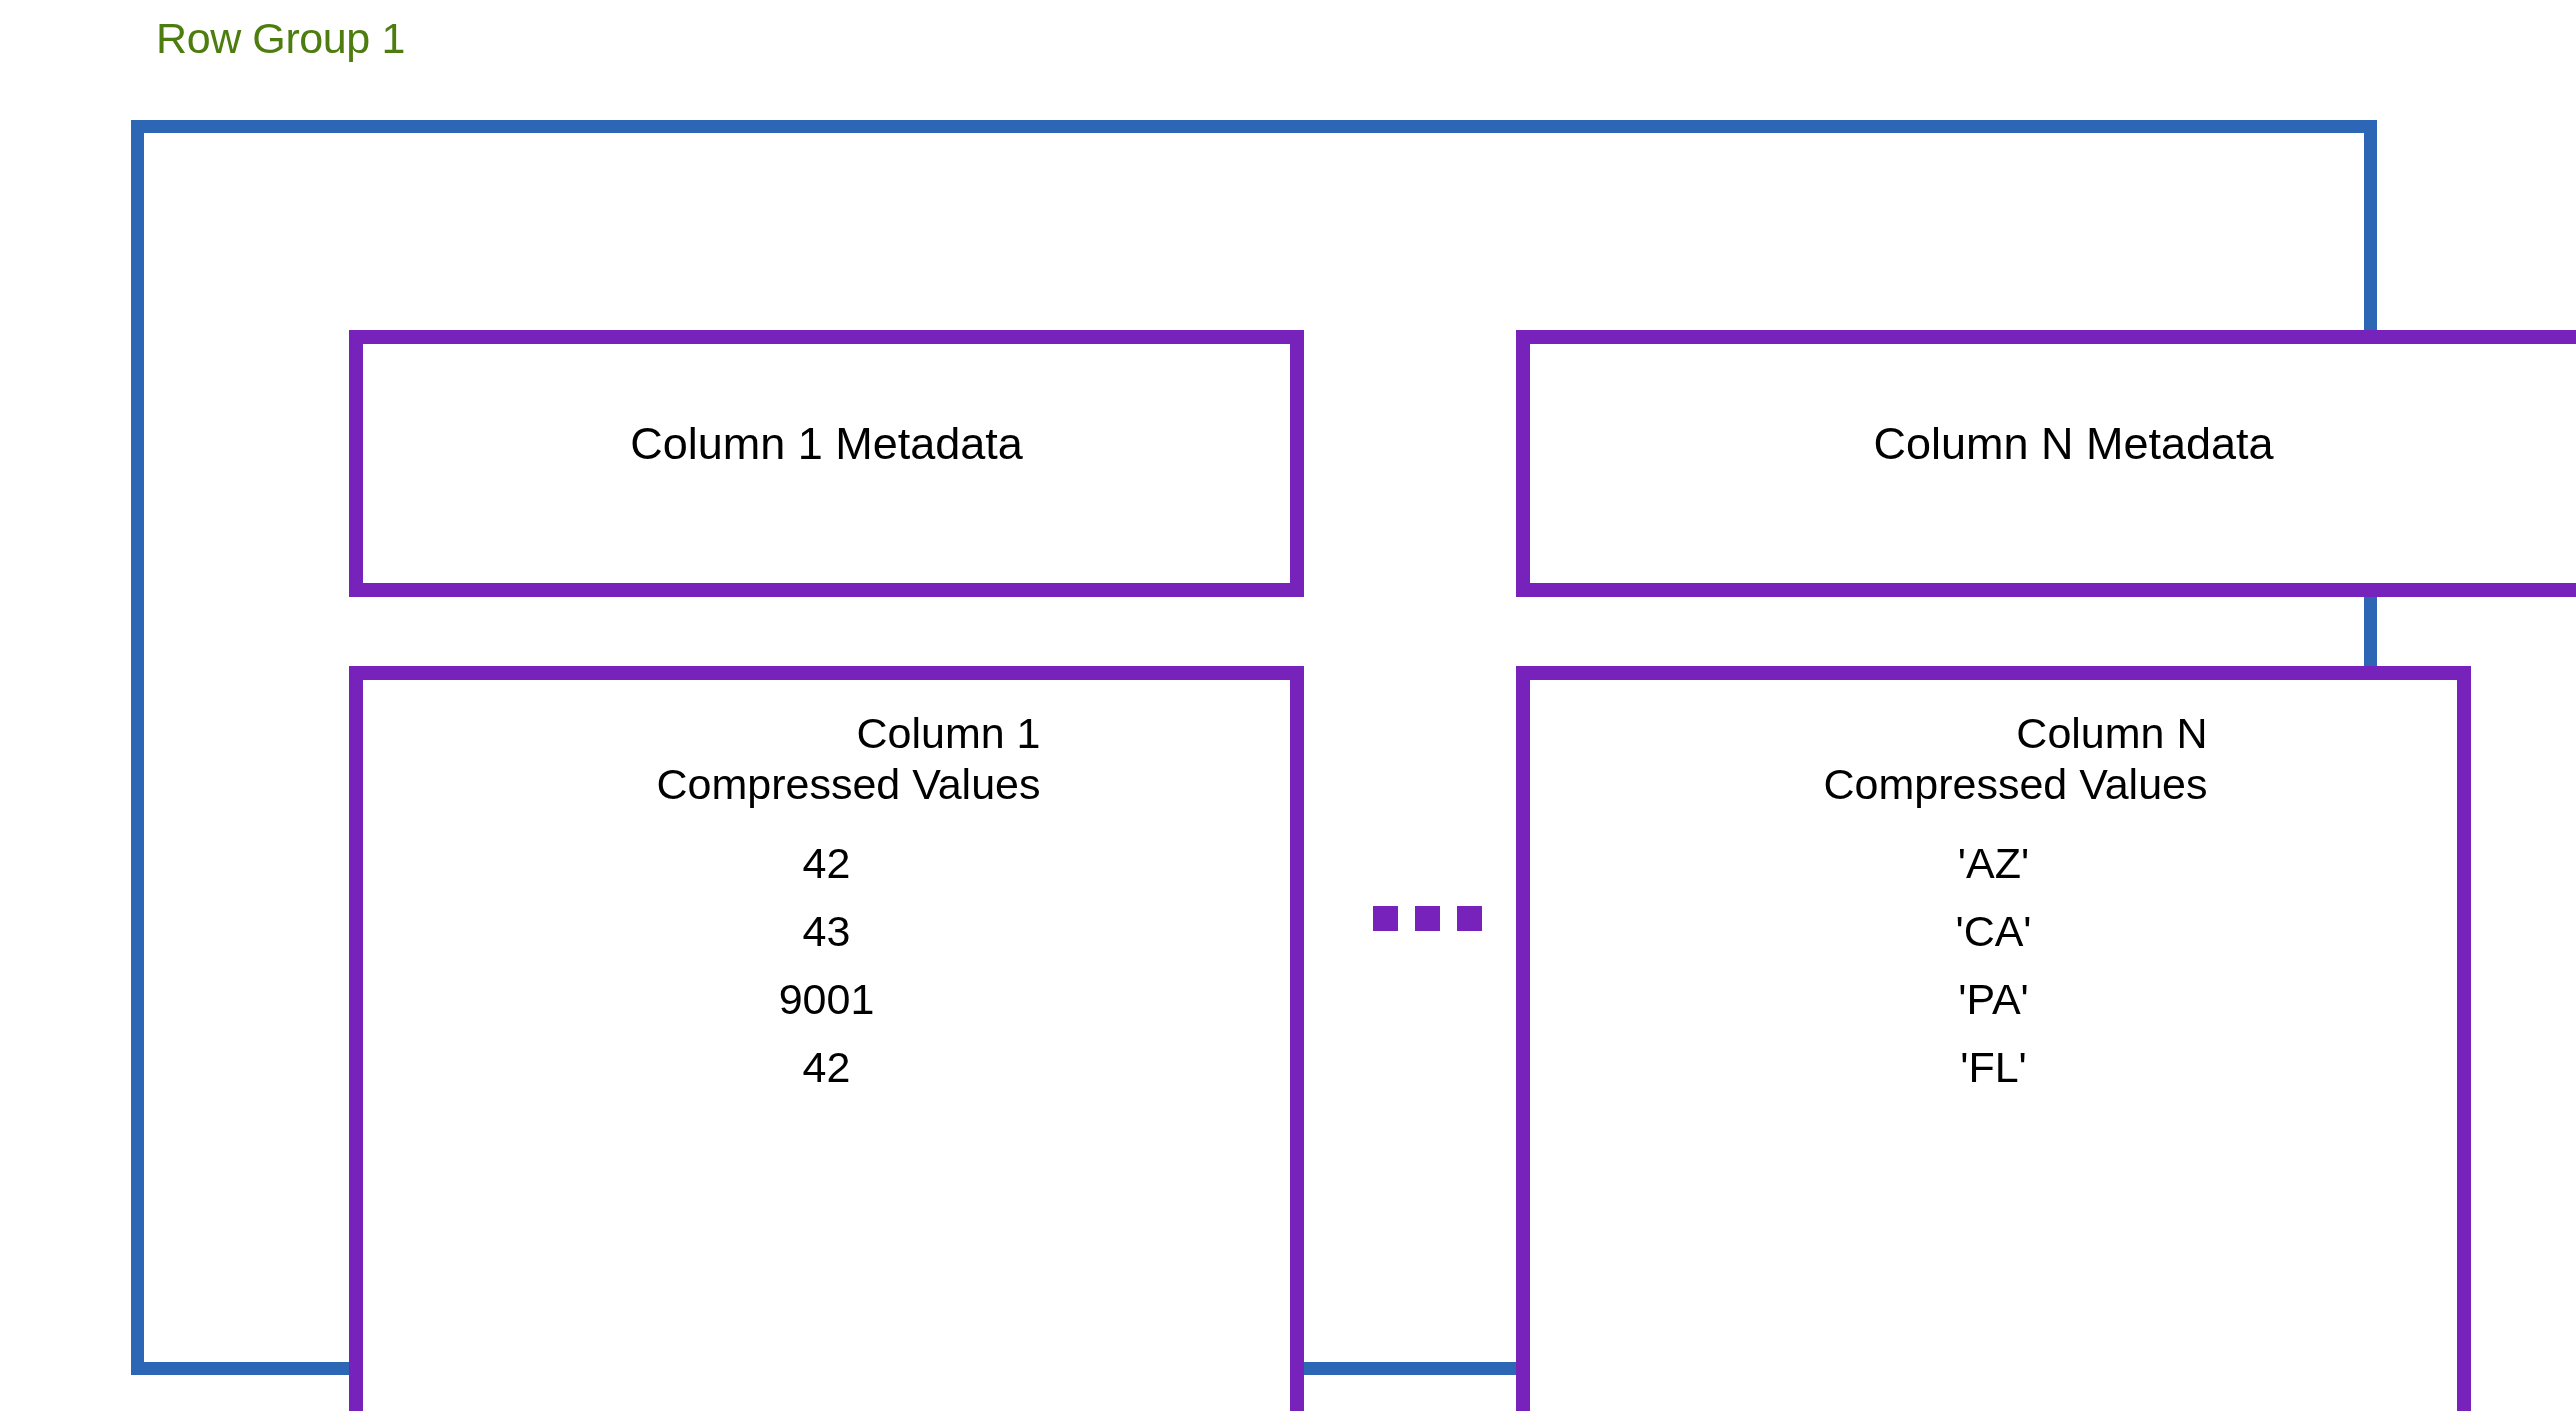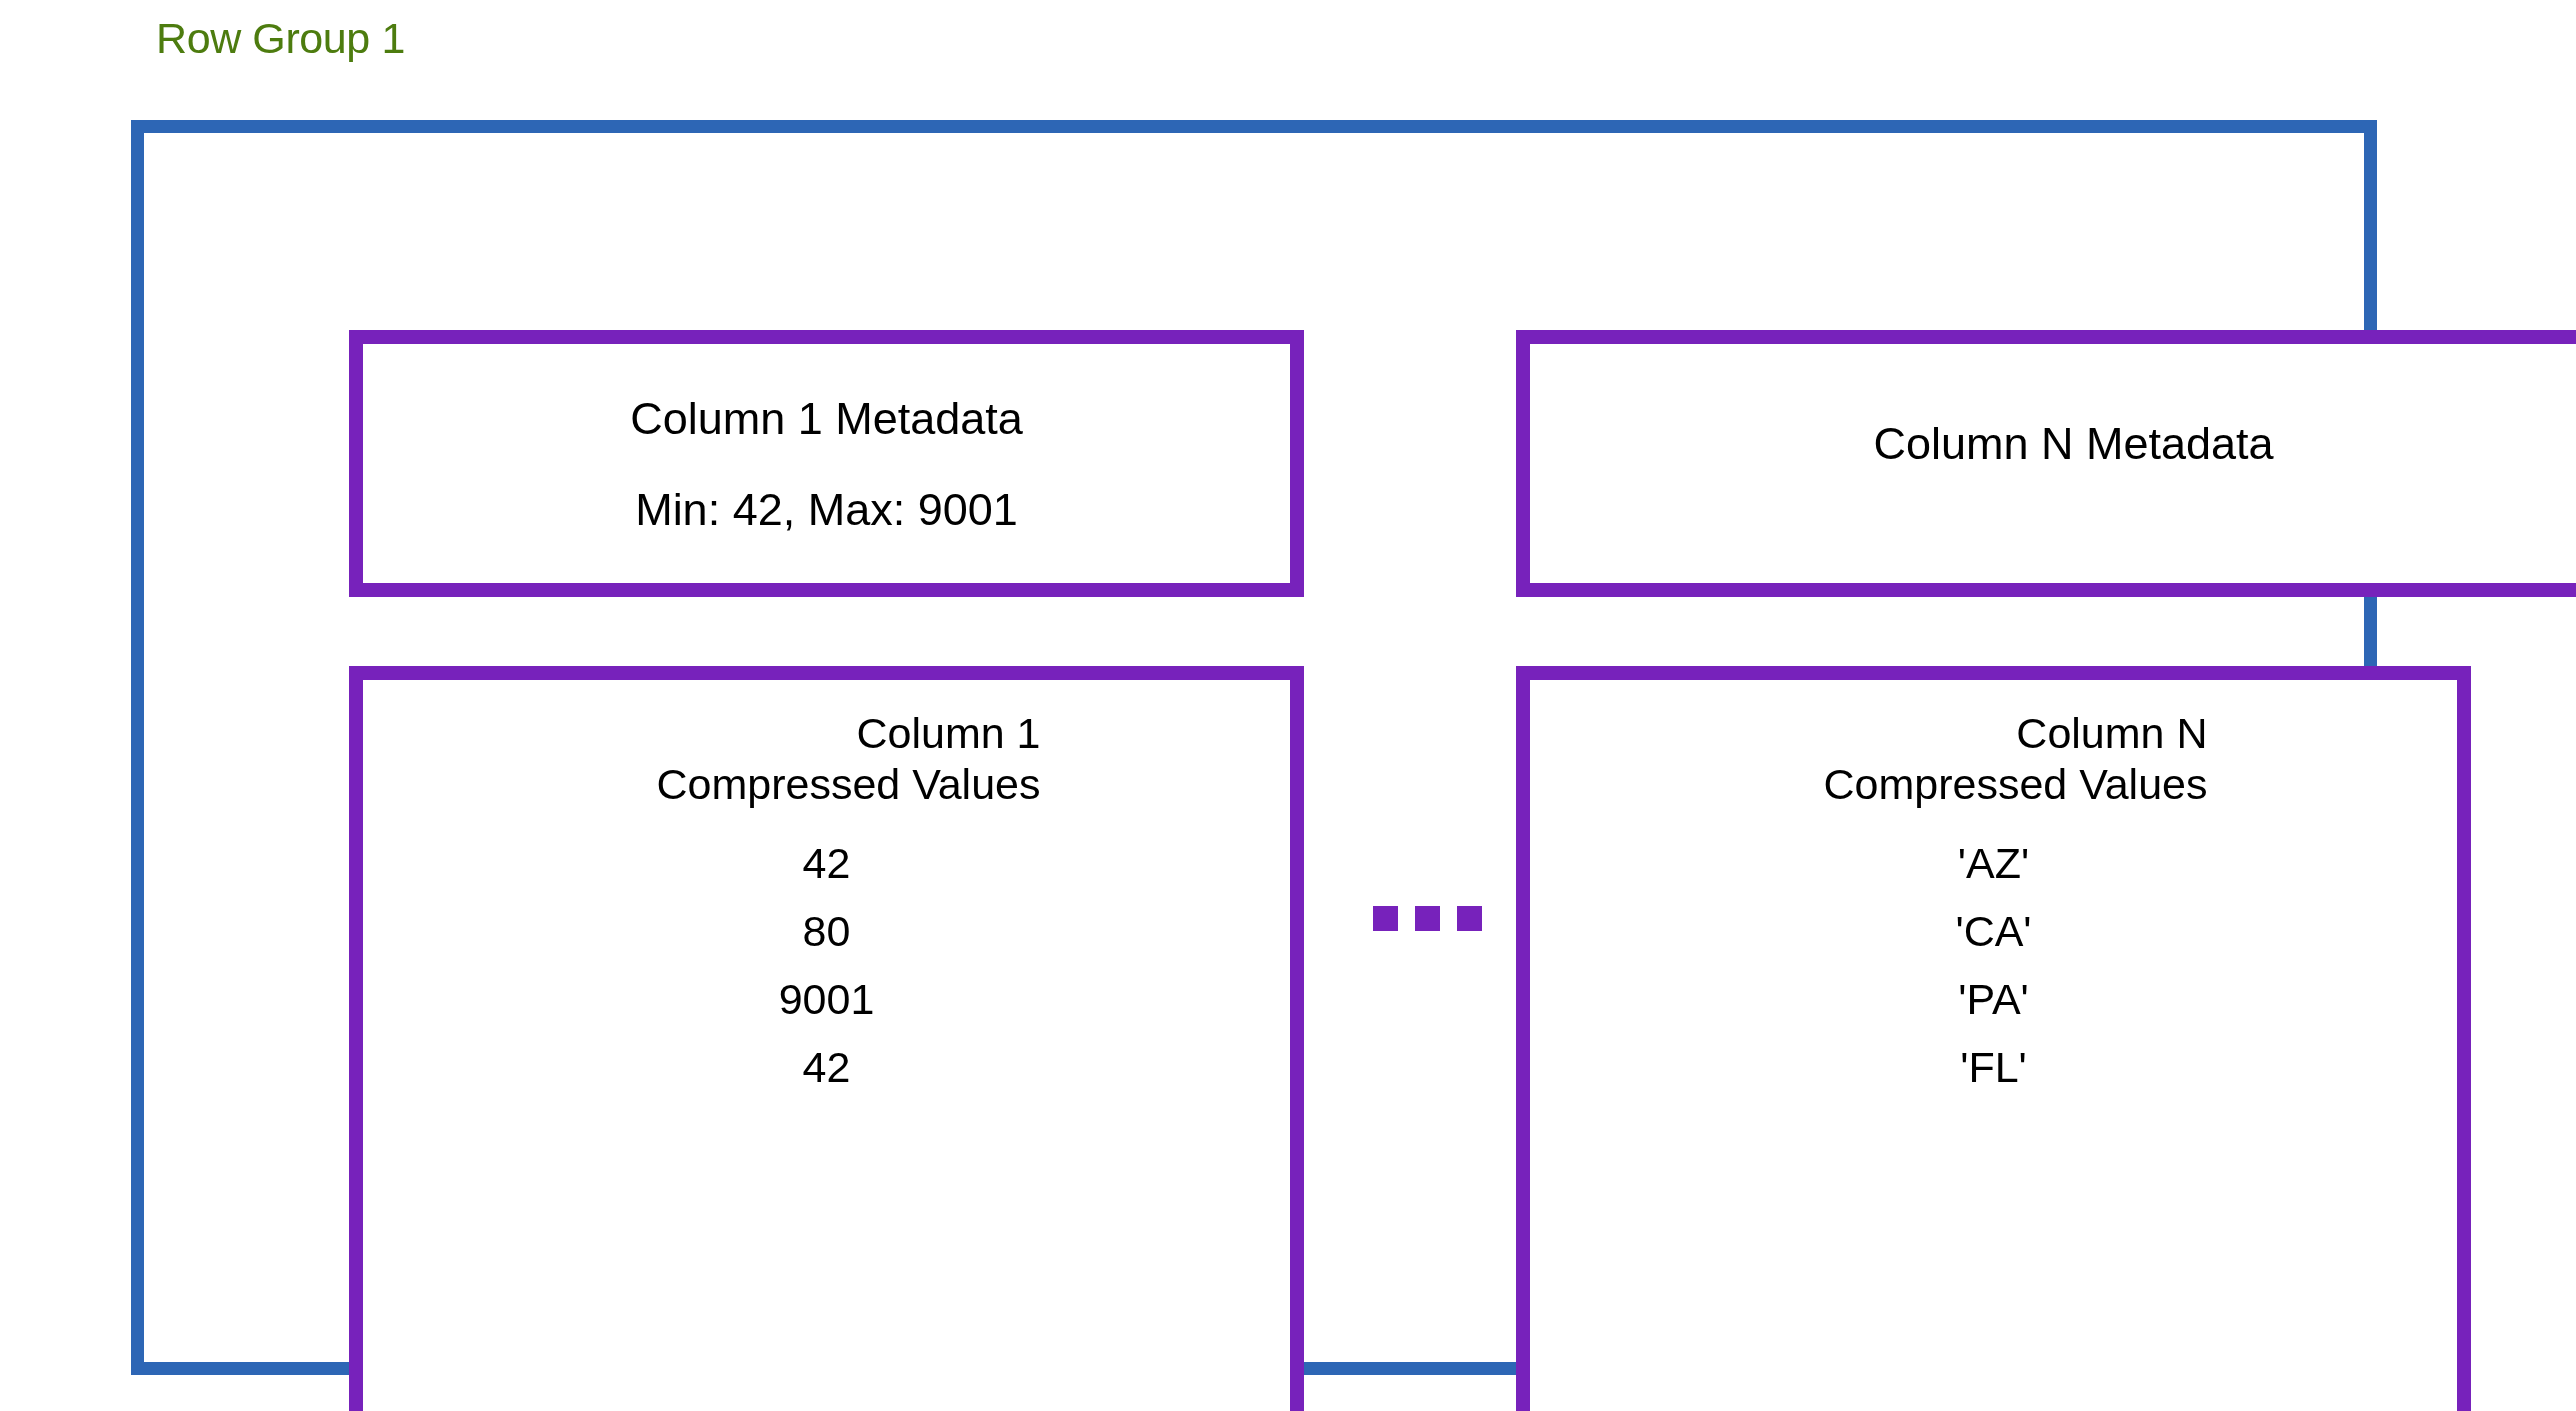--- a/index.html
+++ b/index.html
@@ -126,35 +126,34 @@
 <body>
 
 <div id="canvas">
 
   <div class="rowgroup-title">Row Group 1</div>
 
   <div class="rowgroup-box">
 
     <div class="pbox meta-box left">
       <div class="meta-title">Column 1 Metadata</div>
-      <div class="meta-stats">Min: 42, Max: 9001</div>
     </div>
 
     <div class="pbox meta-box right">
       <div class="meta-title">Column N Metadata</div>
     </div>
 
     <div class="pbox values-box left">
       <div class="values-header">
         <div>Column 1</div>
         <div>Compressed Values</div>
       </div>
       <div class="values-list">
         <div class="value-item">42</div>
-        <div class="value-item">80</div>
+        <div class="value-item">43</div>
         <div class="value-item">9001</div>
         <div class="value-item">42</div>
       </div>
     </div>
 
     <div class="pbox values-box right">
       <div class="values-header">
         <div>Column N</div>
         <div>Compressed Values</div>
       </div>

